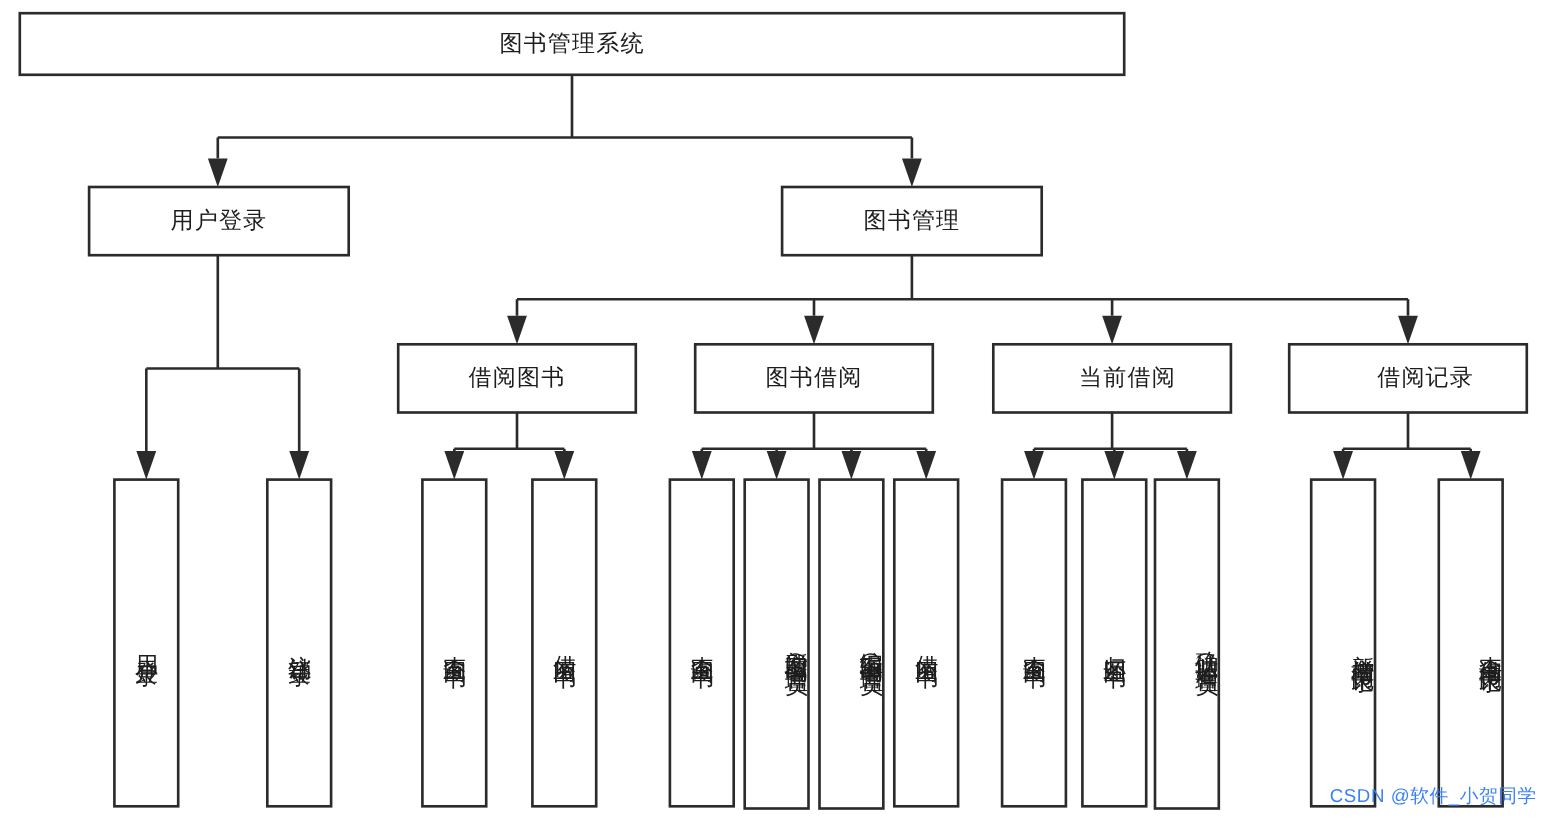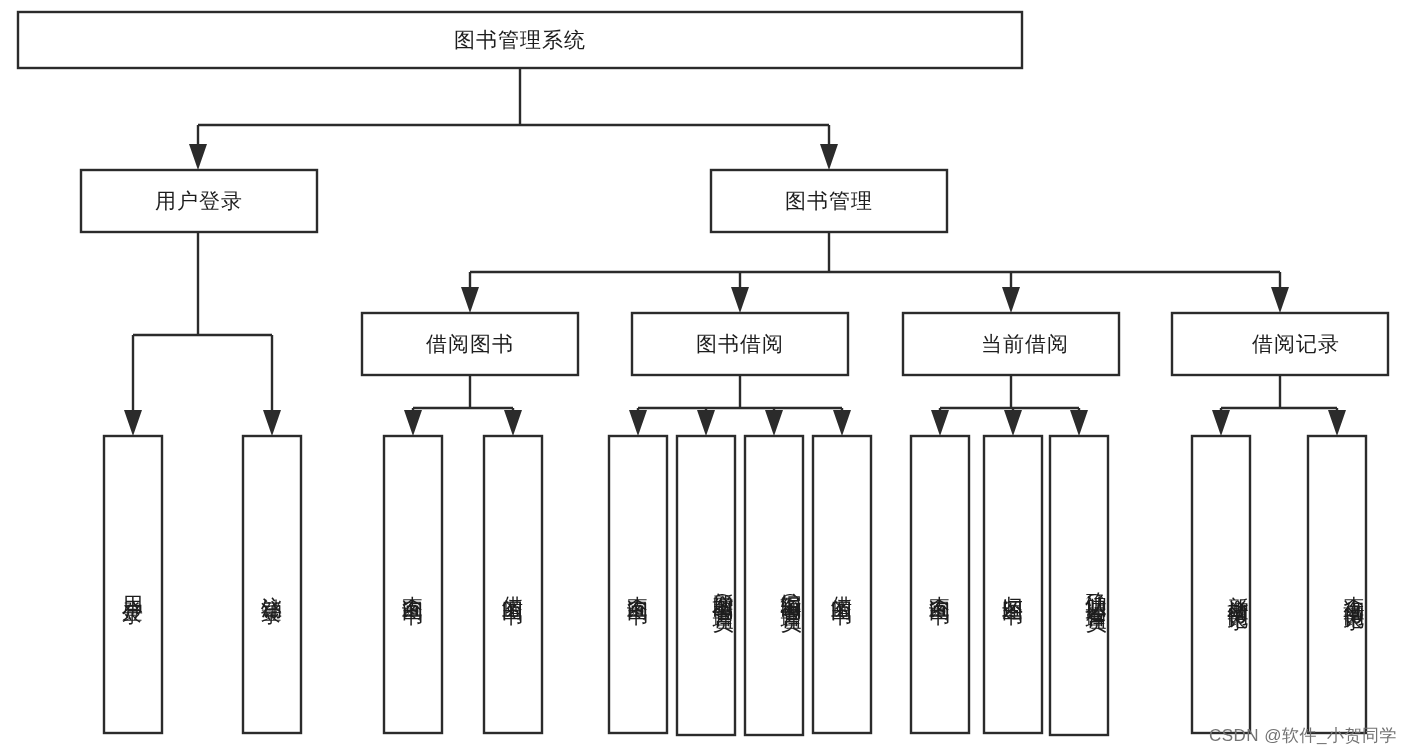--- a/index.html
+++ b/index.html
@@ -63,23 +63,23 @@
     align-items: flex-start;
     padding-top: 6px;
   }
   .node-label.vertical.centered {
     align-items: center;
     padding-top: 0;
   }
   .watermark {
     position: absolute;
     right: 8px;
-    bottom: 0;
+    bottom: 12px;
     font-size: 17px;
-    color: #737373;
+    color: #3b82f6;
     letter-spacing: 0.5px;
     white-space: nowrap;
   }
 </style>
 </head>
 <body>
 
 <div id="diagram-root">
   <svg class="canvas" viewBox="0 0 1405 747" xmlns="http://www.w3.org/2000/svg">
     <g id="connector-layer">

